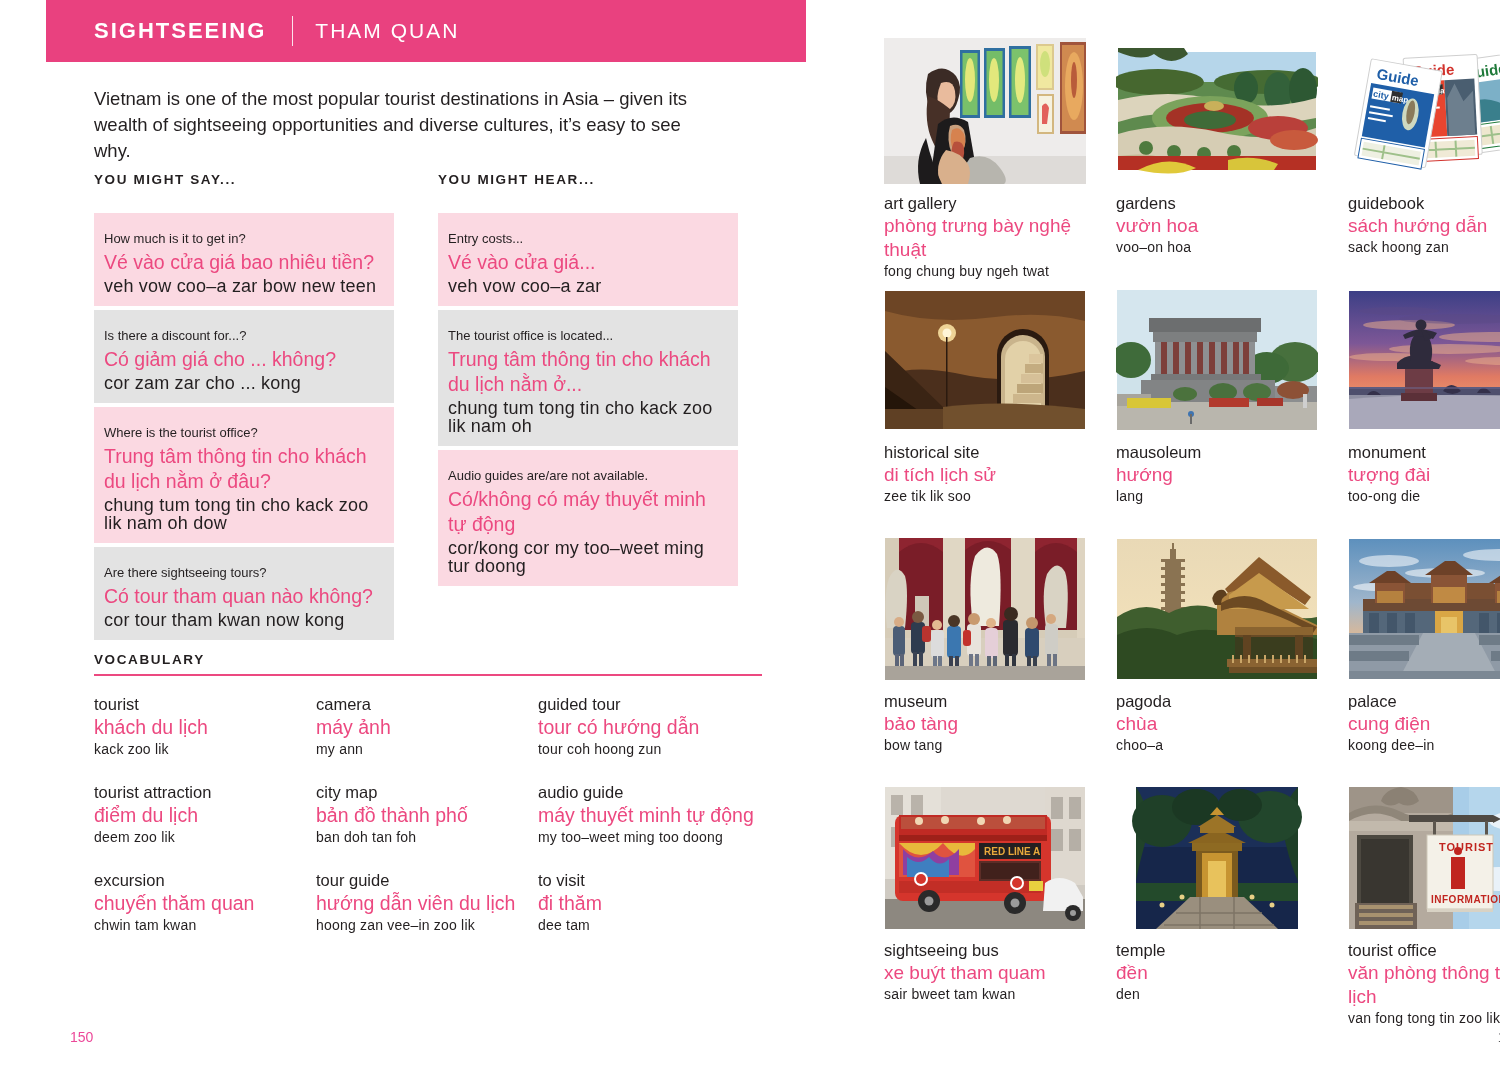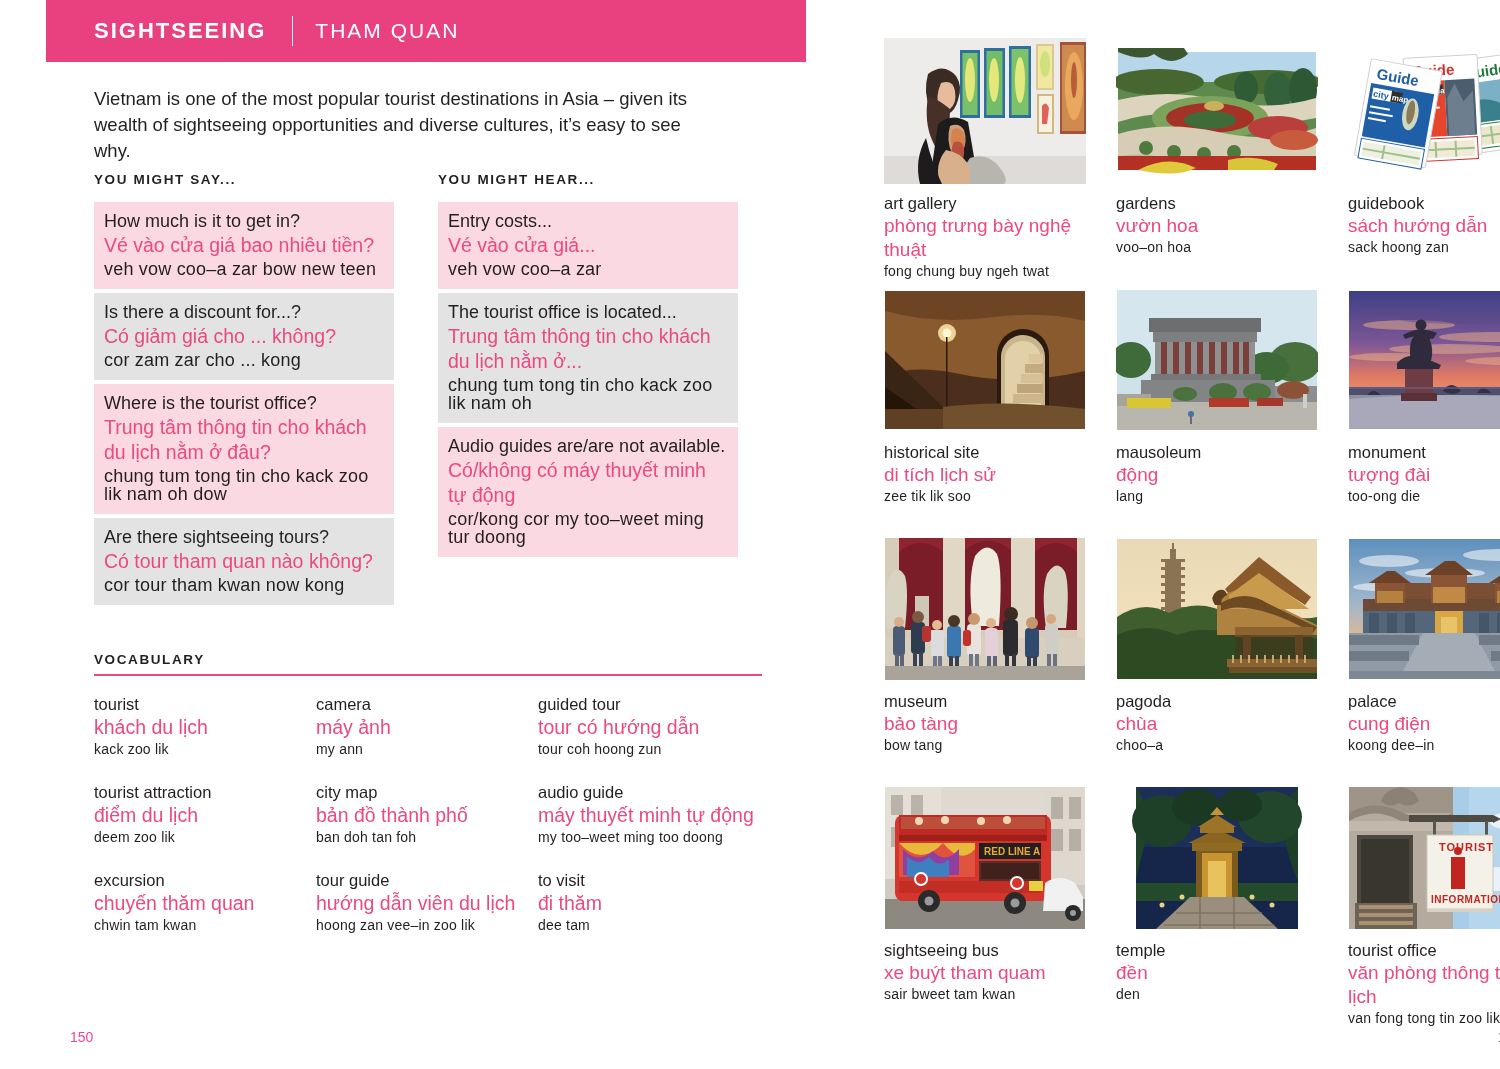--- a/index.html
+++ b/index.html
@@ -68,33 +68,34 @@
     width: 668px;
     display: flex;
     gap: 44px;
   }
   .col { width: 300px; }
   .col-head {
     font-size: 13.5px;
     font-weight: bold;
     letter-spacing: 1.6px;
     color: #231f20;
-    margin-bottom: 15px;
+    margin-bottom: 26px;
   }
   .phrase {
     padding: 9px 10px 11px 10px;
     margin-bottom: 4px;
   }
   .phrase.pink { background: #fbd9e2; }
   .phrase.grey { background: #e3e3e3; }
   .p-en {
-    font-size: 18px;
+    font-size: 13px;
     line-height: 21px;
     color: #231f20;
     margin-bottom: 1px;
+    margin-top: 6px;
   }
   .p-vn {
     font-size: 19.5px;
     line-height: 25px;
     color: #ec4980;
     margin-bottom: 2px;
   }
   .p-pr {
     font-size: 18px;
     line-height: 18px;
@@ -568,21 +569,21 @@
               <rect x="92" y="108" width="40" height="9" fill="#b23a2d"></rect>
               <rect x="140" y="108" width="26" height="8" fill="#a7362b"></rect>
               <circle cx="74" cy="124" r="3" fill="#3f74b0"></circle>
               <rect x="73" y="124" width="2" height="10" fill="#6a6a6a"></rect>
               <rect x="186" y="104" width="4" height="14" fill="#cfcfcf"></rect>
             </g>
           </svg>
         </div>
         <div class="cell-text">
           <div class="c-en">mausoleum</div>
-          <div class="c-vn">động</div>
+          <div class="c-vn">hướng</div>
           <div class="c-pr">lang</div>
         </div>
       </div>
 
       <div class="cell">
         <div class="thumb">
           <svg width="202" height="146" viewBox="0 0 202 146">
             <rect width="202" height="146" fill="#ffffff"></rect>
             <g transform="translate(1,4)">
               <defs>

